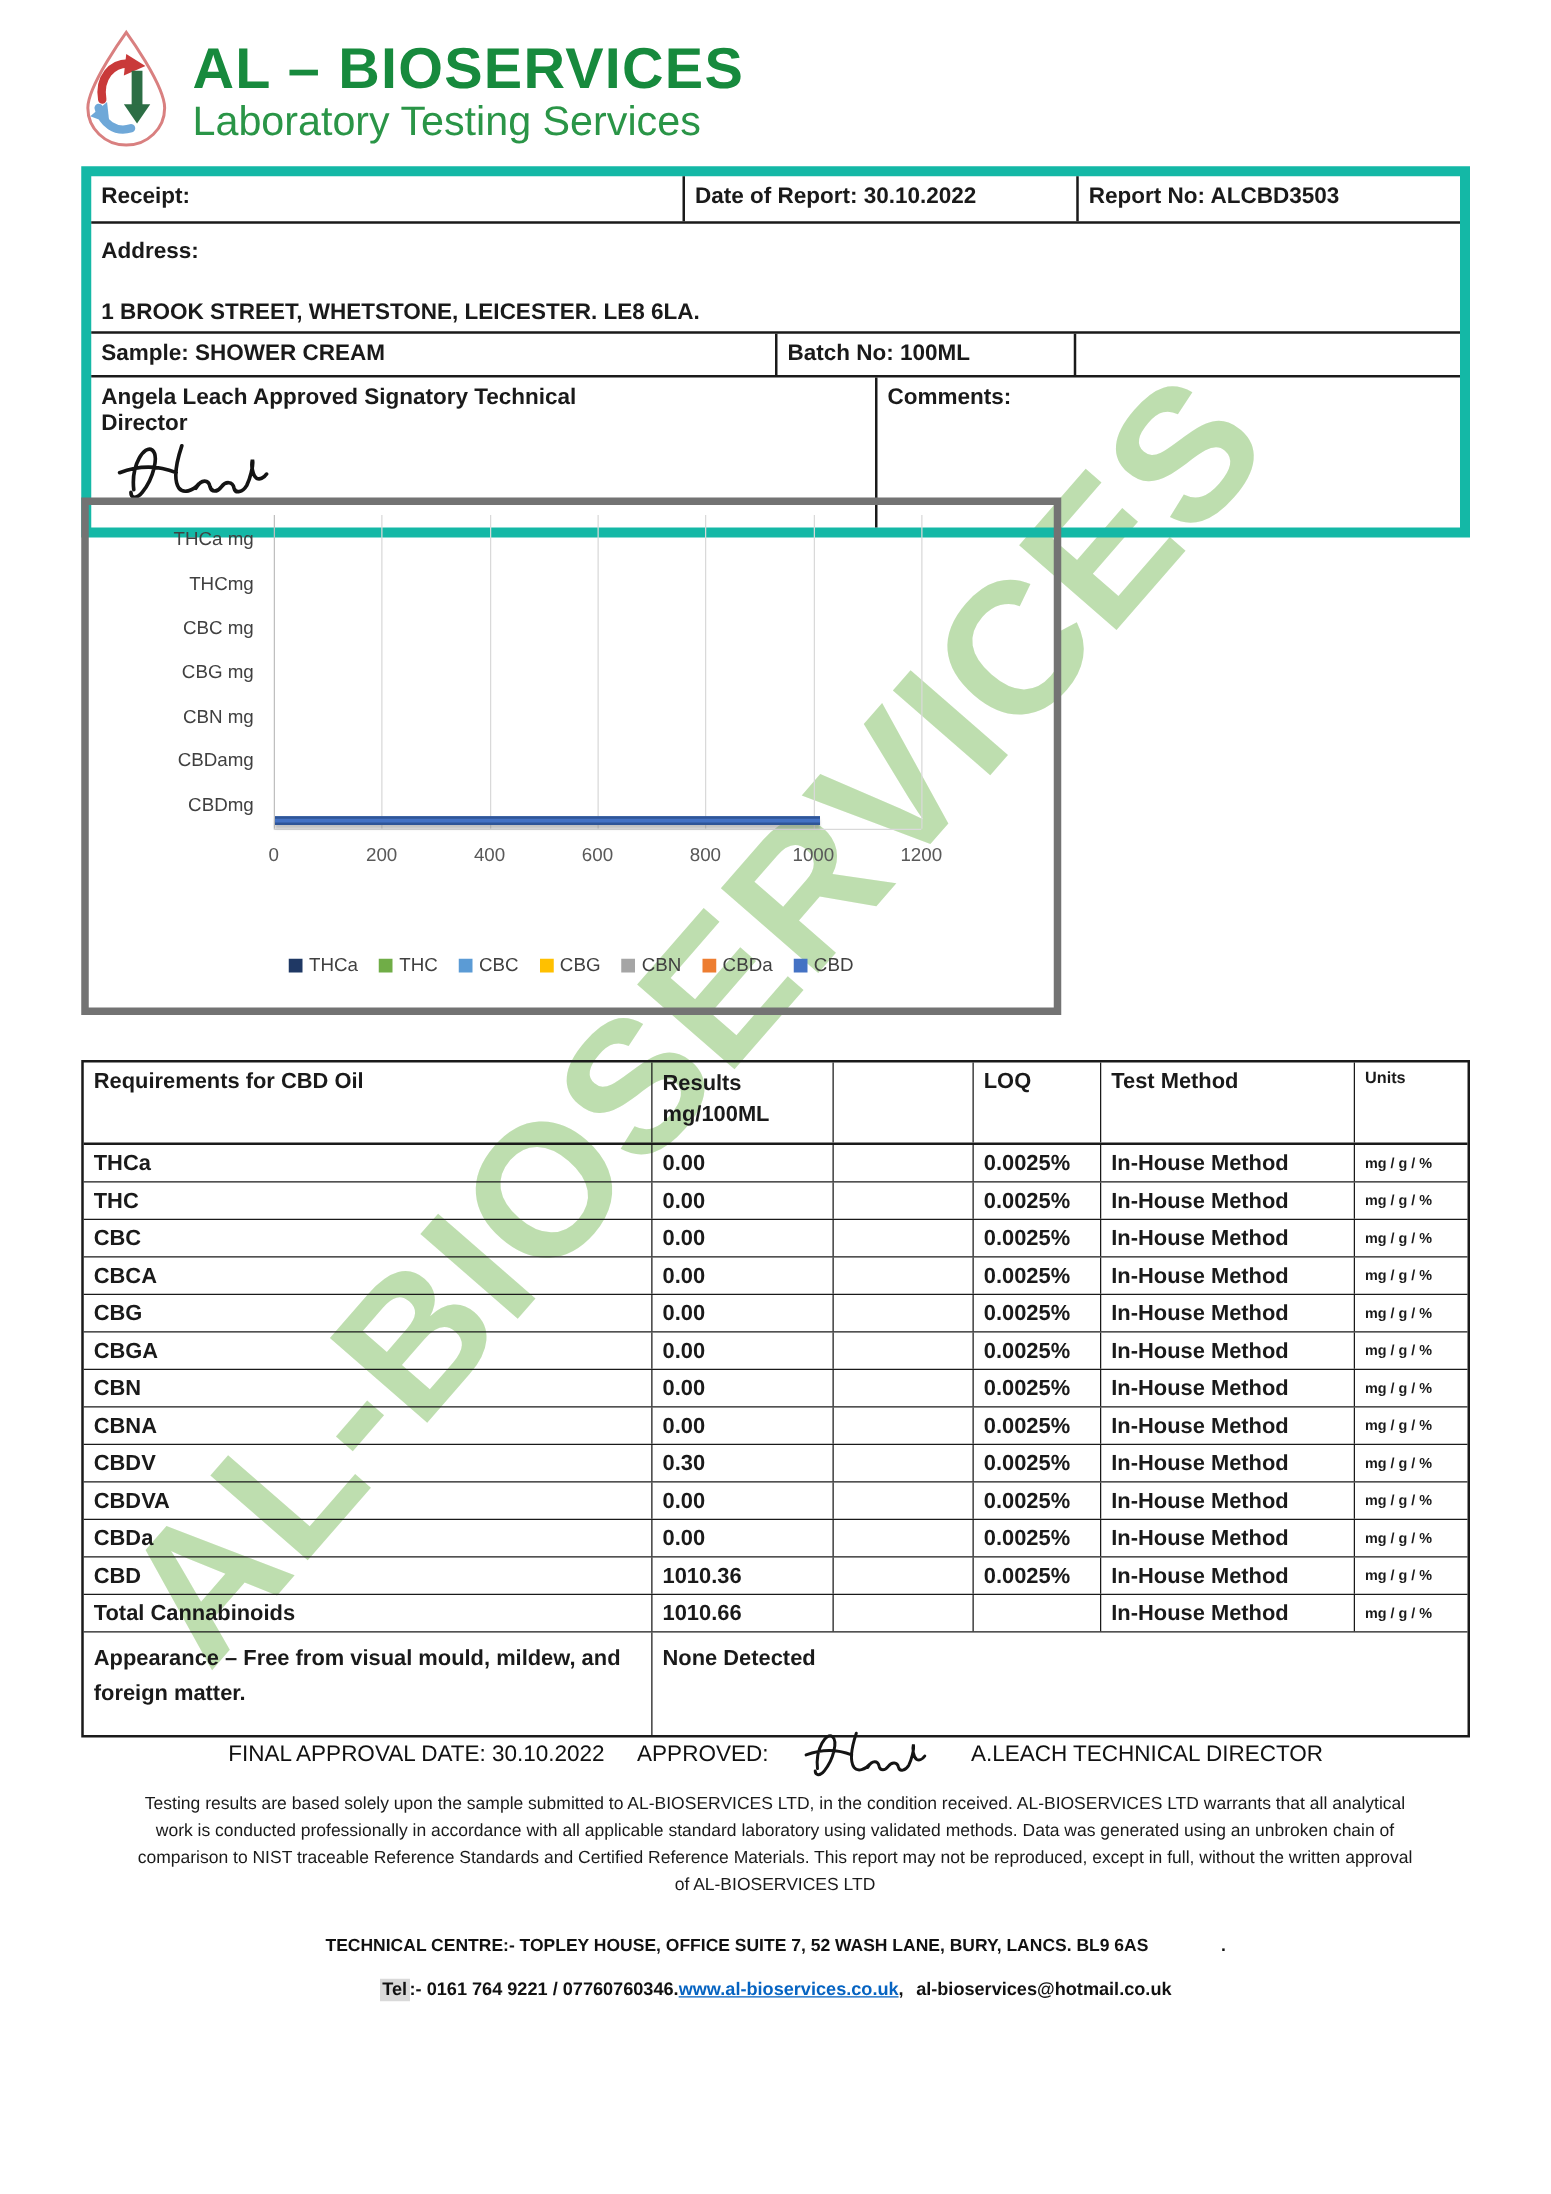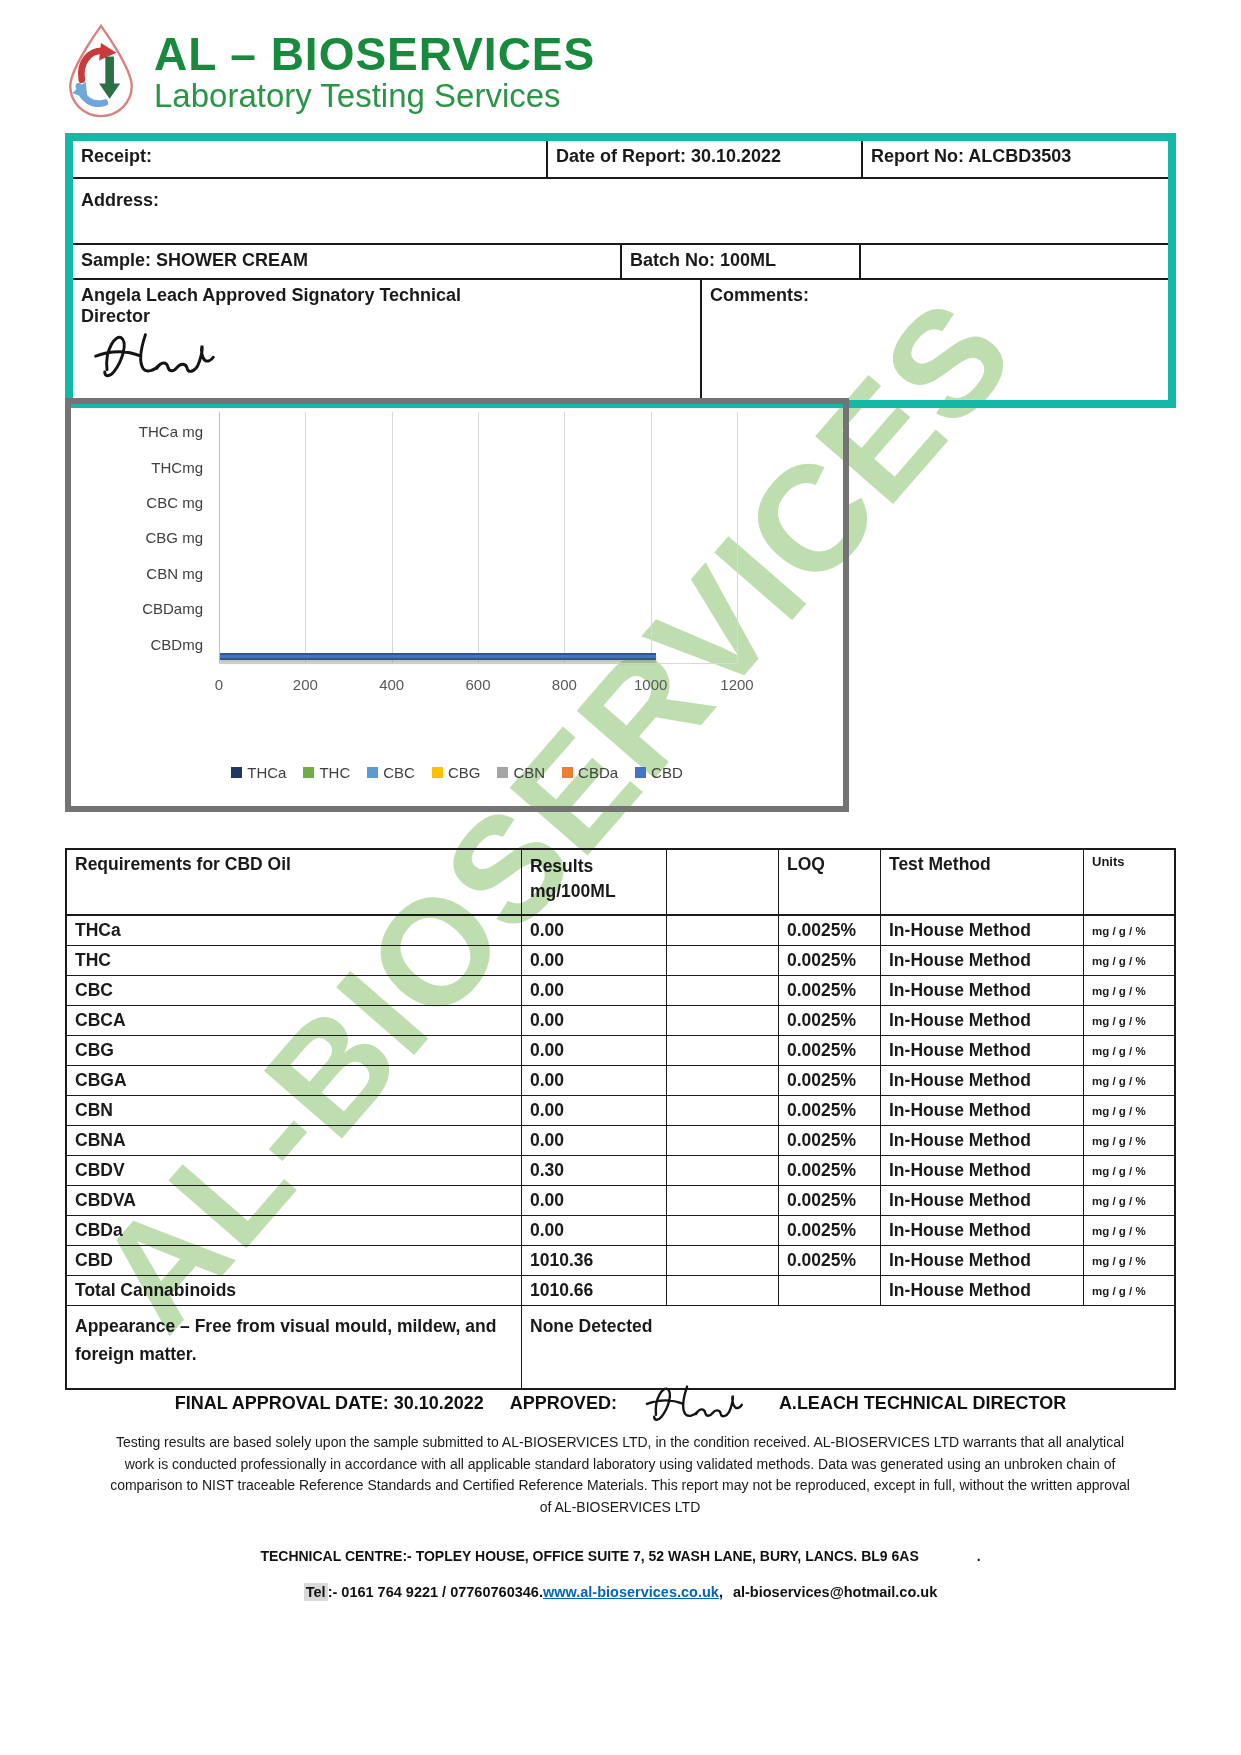--- a/index.html
+++ b/index.html
@@ -64,21 +64,21 @@
     color:#1a1a1a; display:flex; align-items:center; overflow:hidden; }
   .c:last-child { border-right:none; }
   .trow.head .c { align-items:flex-start; padding-top:4px; }
   .c.units-h { font-size:13px; }
   .c.units-c { font-size:11.5px; align-items:center; }
   .c.two-line { flex-direction:column; align-items:flex-start; justify-content:flex-start; line-height:1.45; }
   .trow.appearance .c { align-items:flex-start; padding-top:6px; line-height:1.6; }
 
   
   .approval { position:absolute; left:65px; top:1382px; width:1111px; display:flex;
-    justify-content:center; align-items:center; gap:26px; font-size:18px; font-weight:bold; color:#111; }
+    justify-content:center; align-items:center; gap:26px; font-size:18px; font-weight:normal; color:#111; }
 
   
   .disclaimer { position:absolute; left:105px; top:1432px; width:1030px; text-align:center;
     font-size:14px; color:#1a1a1a; line-height:1.55; }
   .tech-line { position:absolute; left:65px; top:1548px; width:1111px; text-align:center;
     font-size:14px; font-weight:bold; color:#111; }
   .tech-line .dot { display:inline-block; margin-left:58px; }
   .tel-line { position:absolute; left:65px; top:1584px; width:1111px; text-align:center;
     font-size:14.5px; font-weight:bold; color:#111; }
   .tel-label { background:#d9d9d9; padding:1px 2px; }
@@ -117,20 +117,21 @@
     <div class="info-table">
       <div class="irow irow1">
         <div class="icell">Receipt:</div>
         <div class="icell">Date of Report: 30.10.2022</div>
         <div class="icell">Report No: ALCBD3503</div>
       </div>
       <div class="irow irow2">
         <div class="icell">
           <div class="addr-line">
             <span>Address:</span>
+            <span>1 BROOK STREET, WHETSTONE, LEICESTER. LE8 6LA.</span>
           </div>
         </div>
       </div>
       <div class="irow irow3">
         <div class="icell">Sample: SHOWER CREAM</div>
         <div class="icell">Batch No: 100ML</div>
         <div class="icell noline"></div>
       </div>
       <div class="irow irow4">
         <div class="icell">

